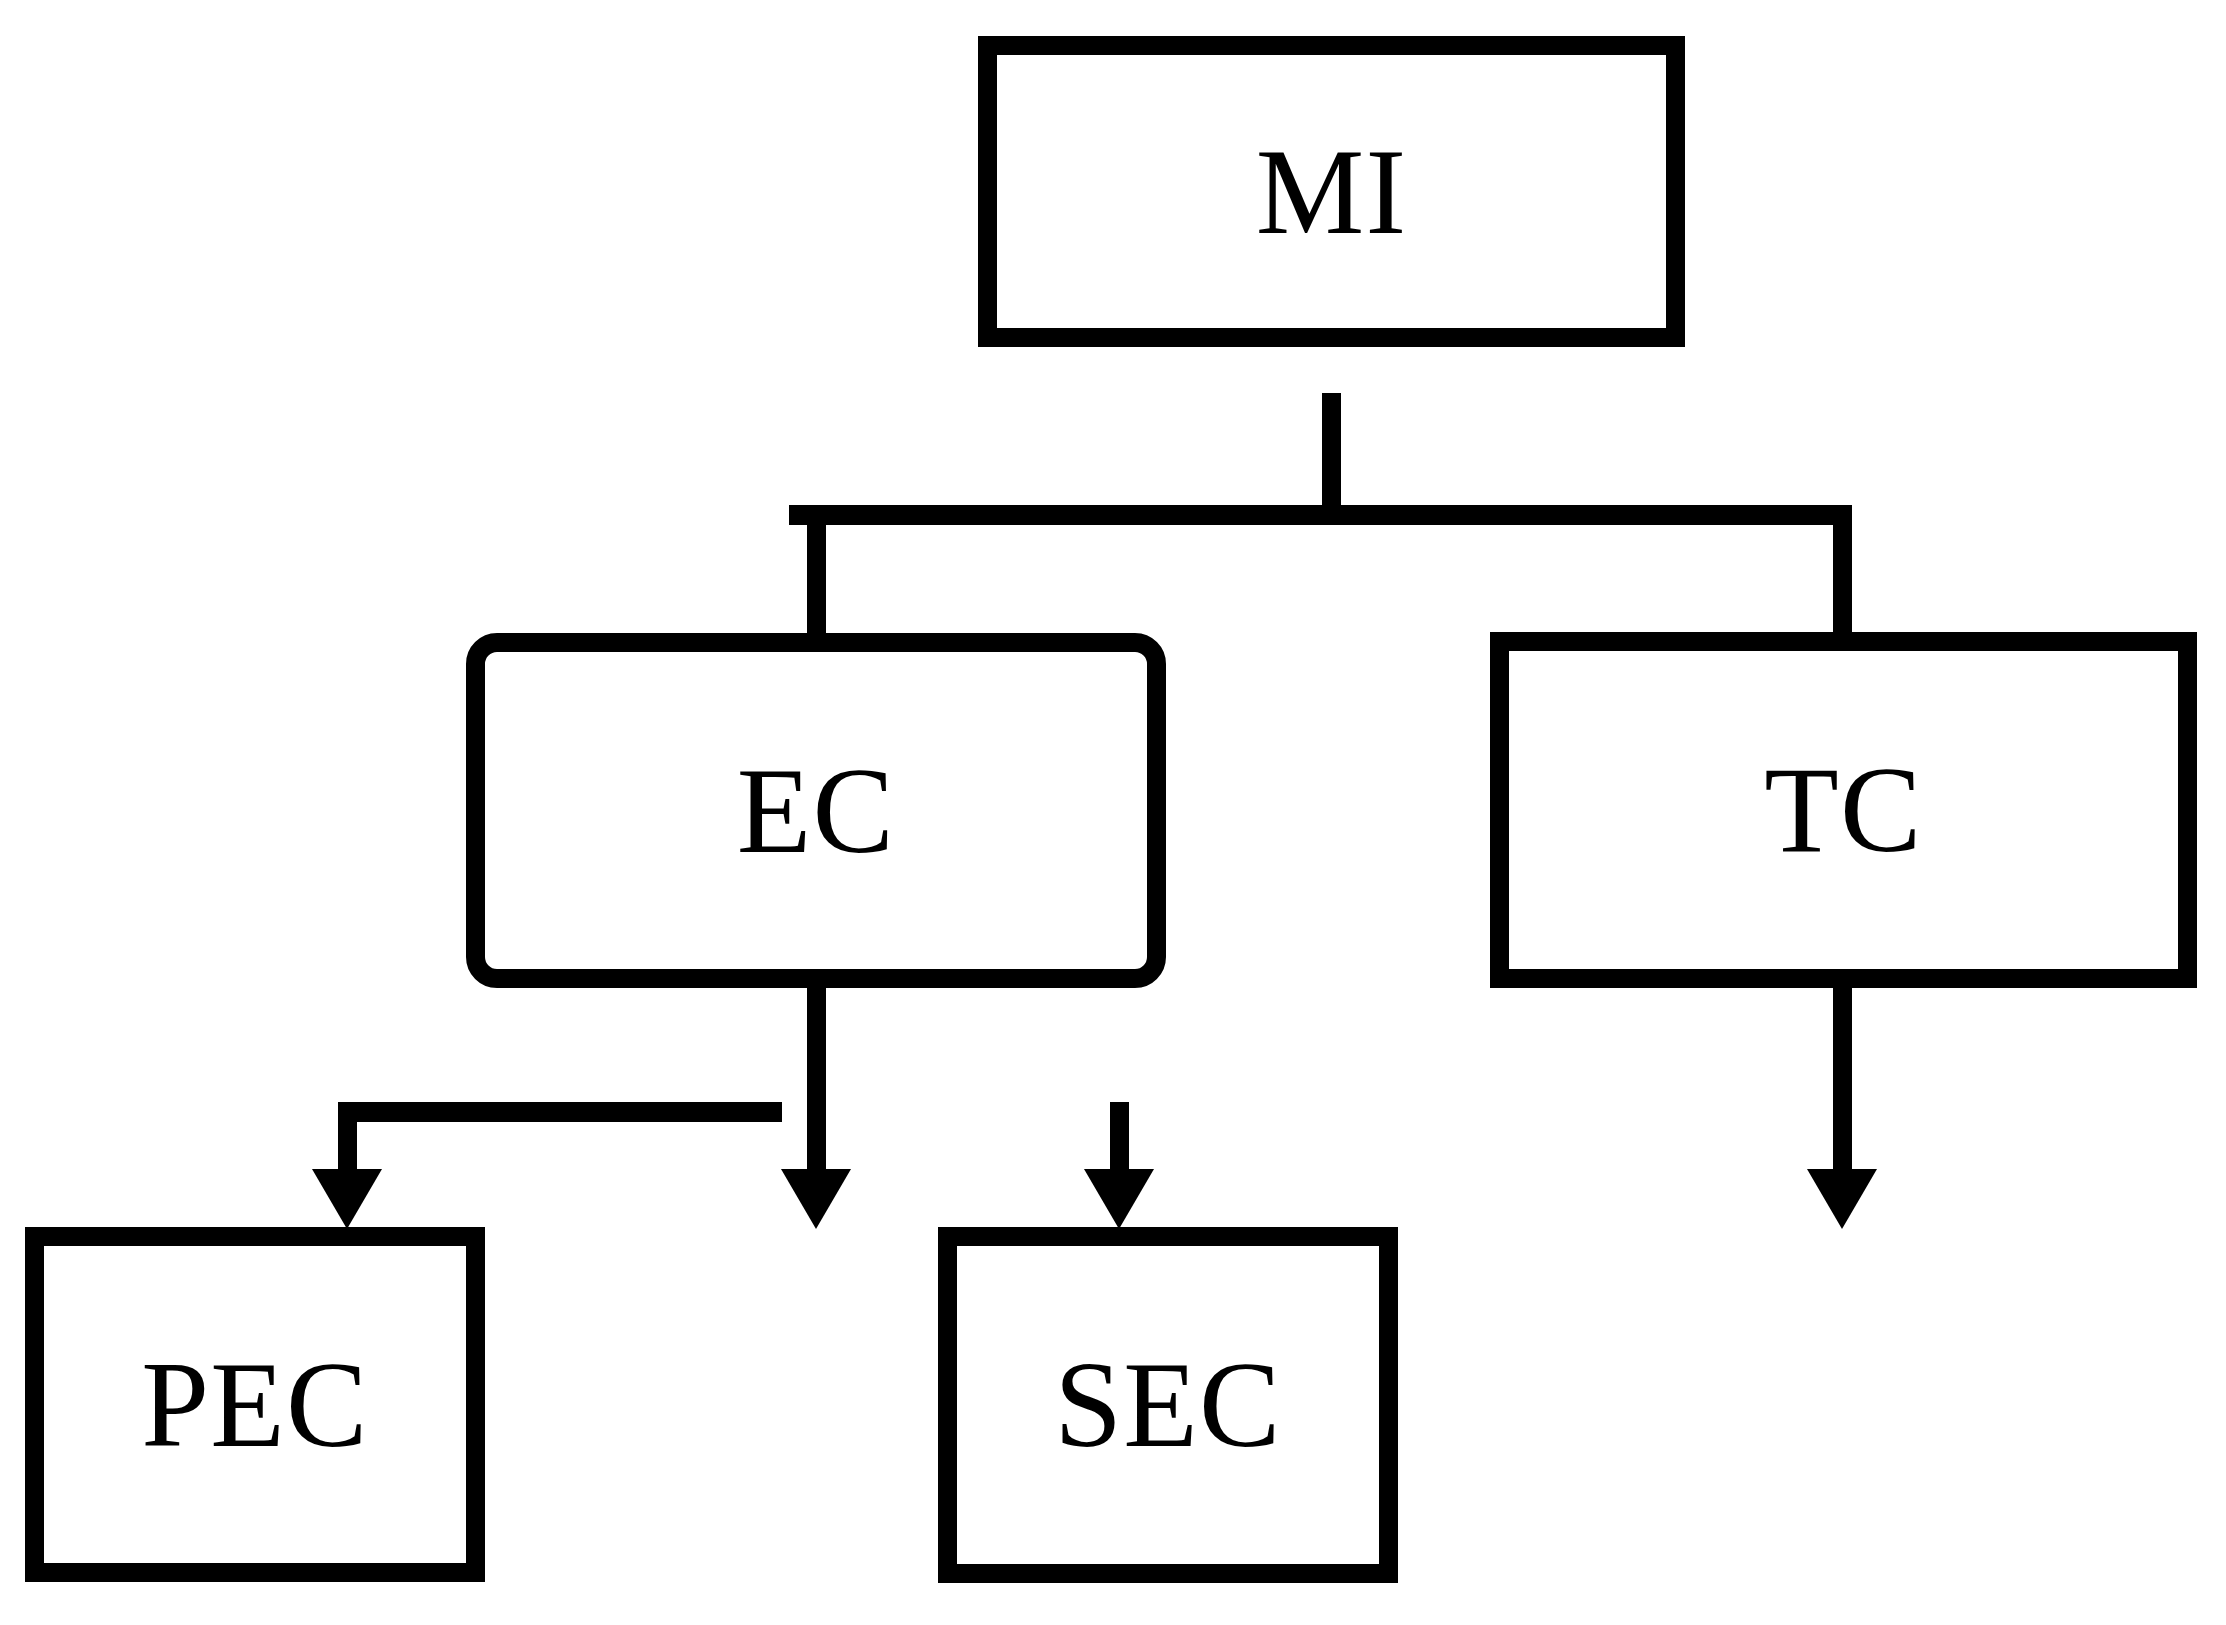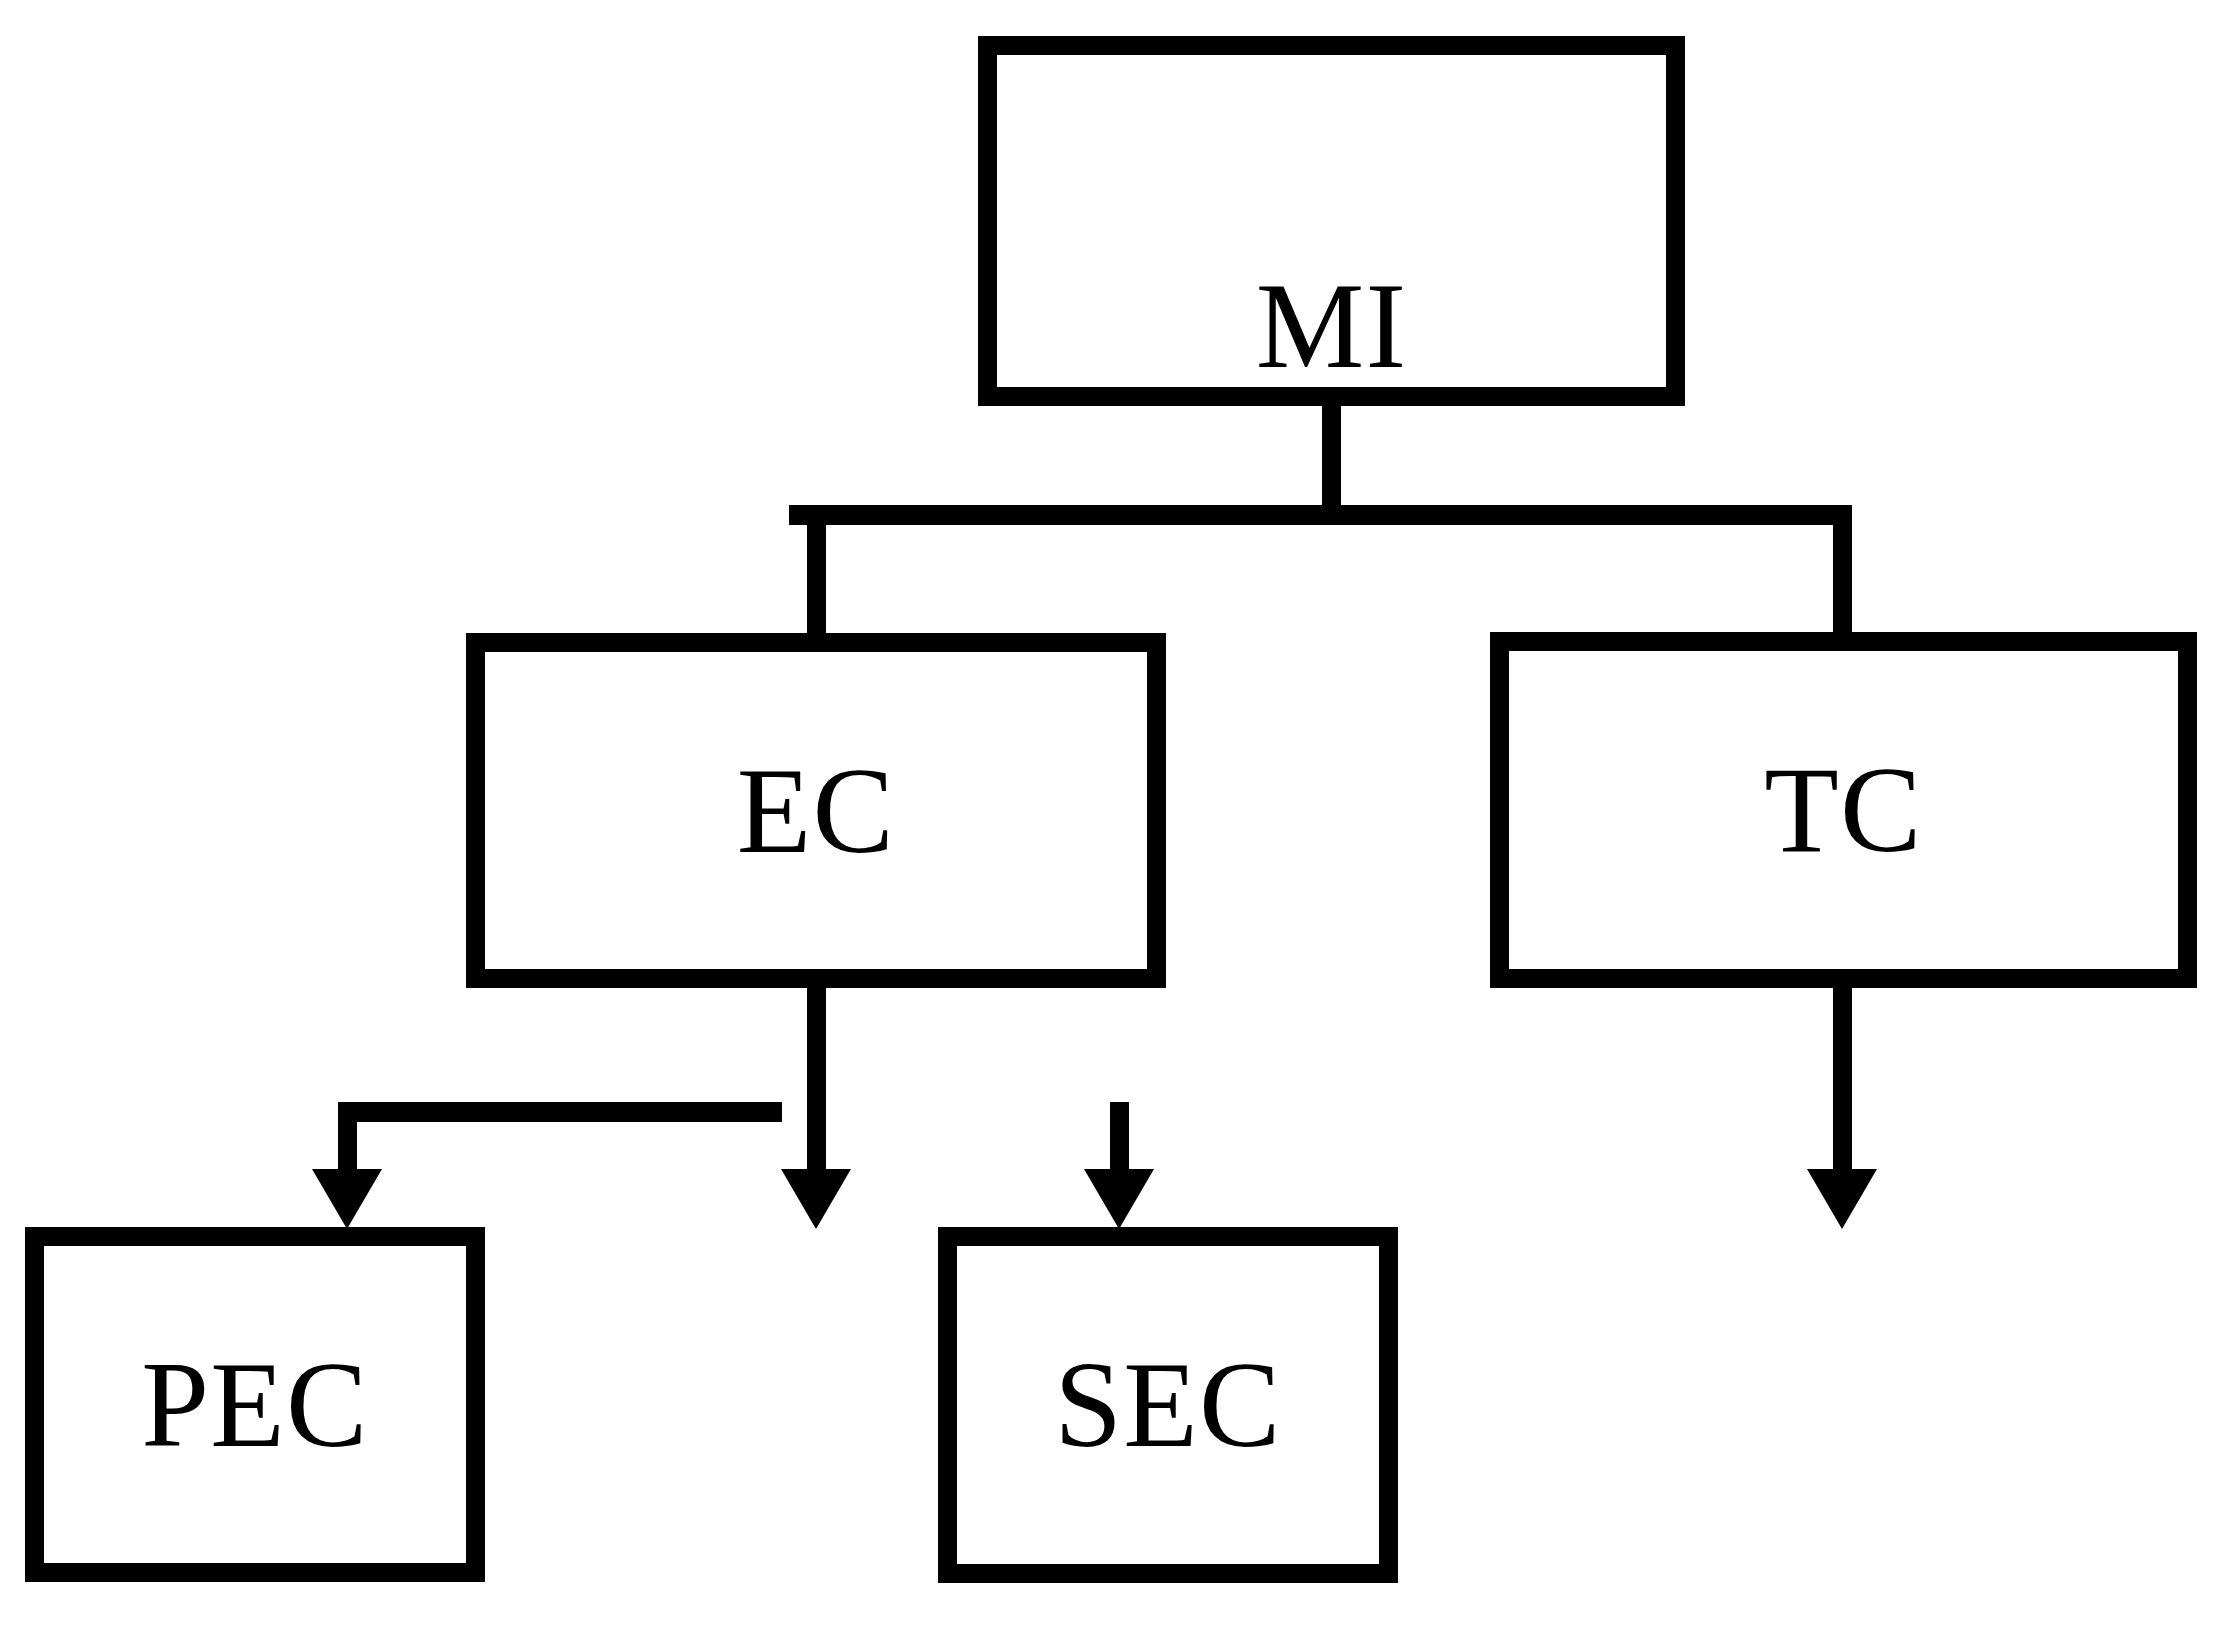--- a/index.html
+++ b/index.html
@@ -58,25 +58,25 @@
   <div class="edge-seg" style="left:1833px; top:505px; width:19px; height:664px;"></div>
   <div class="arrow-head" style="left:1807px; top:1169px; border-left-width:35.5px; border-right-width:35.5px; border-top-width:60px; border-top-color:#000000;"></div>
 
   <div class="edge-seg" style="left:807px; top:986px; width:19px; height:118px;"></div>
   <div class="edge-seg" style="left:338px; top:1102px; width:444px; height:20px;"></div>
   <div class="edge-seg" style="left:338px; top:1102px; width:19px; height:67px;"></div>
   <div class="arrow-head" style="left:312px; top:1169px; border-left-width:35.5px; border-right-width:35.5px; border-top-width:60px; border-top-color:#000000;"></div>
   <div class="edge-seg" style="left:1110px; top:1102px; width:19px; height:67px;"></div>
   <div class="arrow-head" style="left:1084px; top:1169px; border-left-width:35.5px; border-right-width:35.5px; border-top-width:60px; border-top-color:#000000;"></div>
 
-  <div class="node" style="left:978px; top:36px; width:707px; height:370px; border-width:19px; border-color:#000000;align-items:flex-end;">
+  <div class="node" style="left:978px; top:36px; width:707px; height:311px; border-width:19px; border-color:#000000;">
     <span class="node-label" style="font-size:122px;">MI</span>
   </div>
 
-  <div class="node" style="left:466px; top:633px; width:700px; height:355px; border-width:19px; border-color:#000000;">
+  <div class="node" style="left:466px; top:633px; width:700px; height:355px; border-width:19px; border-color:#000000;border-radius:31px;">
     <span class="node-label" style="font-size:122px;">EC</span>
   </div>
 
   <div class="node" style="left:1490px; top:632px; width:707px; height:356px; border-width:19px; border-color:#000000;">
     <span class="node-label" style="font-size:122px;">TC</span>
   </div>
 
   <div class="node" style="left:25px; top:1227px; width:460px; height:355px; border-width:19px; border-color:#000000;">
     <span class="node-label" style="font-size:122px;">PEC</span>
   </div>

